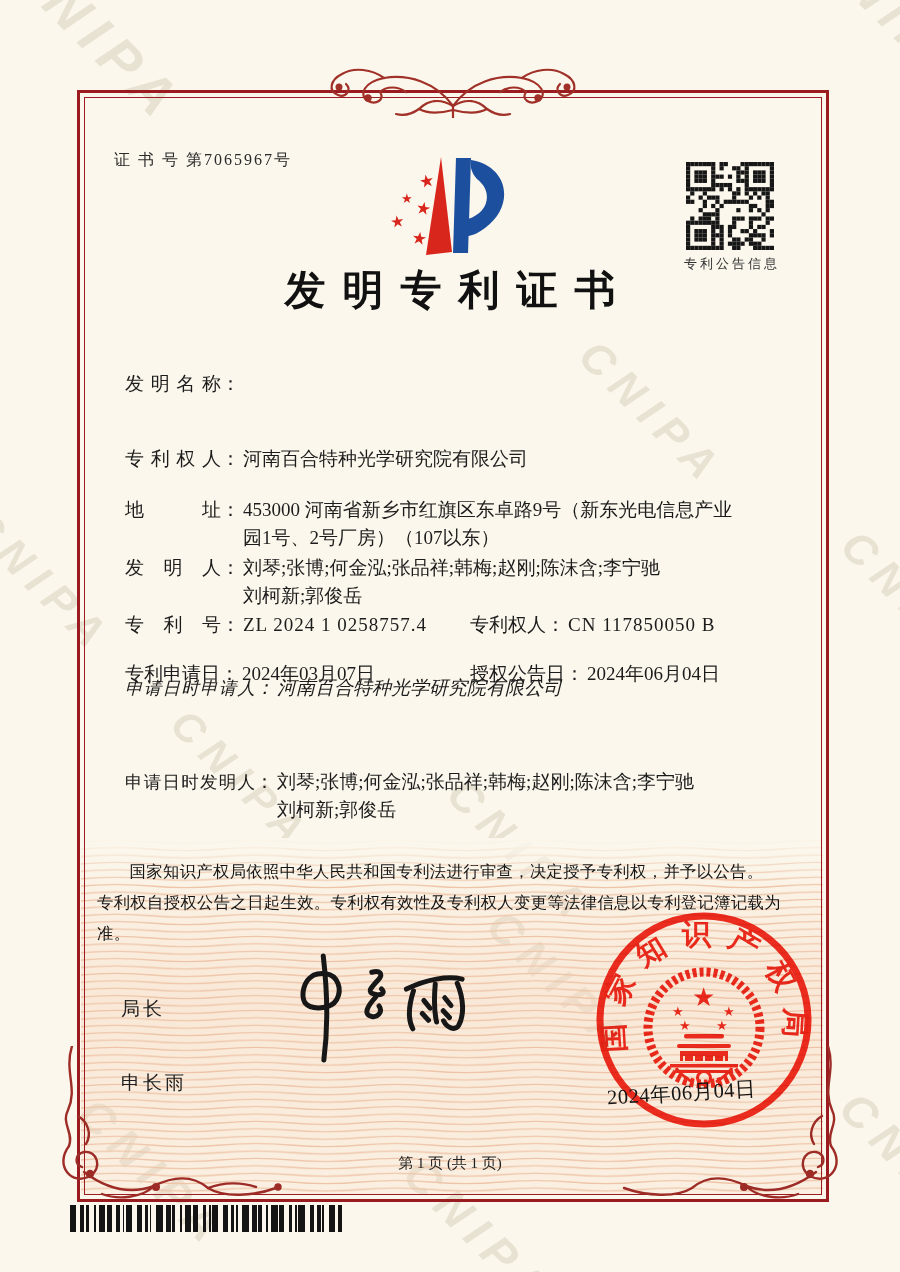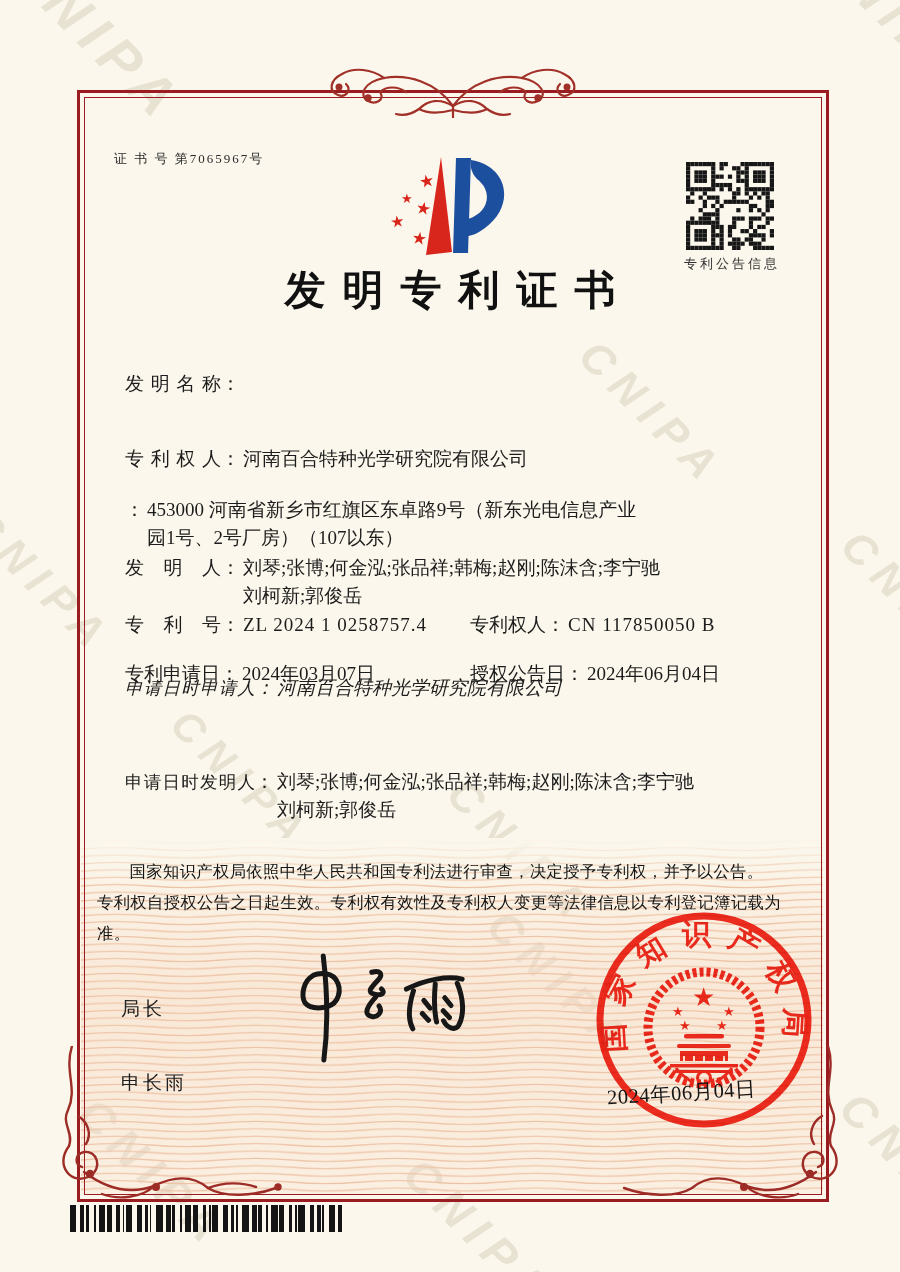--- a/index.html
+++ b/index.html
@@ -12,21 +12,21 @@
   
   .frame{position:absolute;z-index:3;left:77px;top:90px;width:746px;height:1106px;
          border:3.5px solid #9a1b20;}
   .frame-inner{position:absolute;left:4px;top:4px;right:4px;bottom:4px;border:1.5px solid #9a1b20;}
   
   .waves{position:absolute;z-index:2;left:81px;top:838px;pointer-events:none;}
   
   .orn{position:absolute;z-index:4;pointer-events:none;}
   
   .txt{position:absolute;z-index:5;}
-  .certno{left:114px;top:150px;font-size:13px;letter-spacing:2px;color:#2a2a2a;}
+  .certno{left:114px;top:150px;font-size:16px;letter-spacing:2px;color:#2a2a2a;}
   .title{left:0;top:263px;width:900px;text-align:center;font-size:41px;font-weight:bold;
          letter-spacing:17px;text-indent:17px;color:#111;}
   .qrbox{left:686px;top:162px;z-index:5;}
   .qrcap{left:662px;top:255px;width:140px;text-align:center;font-size:13px;letter-spacing:3px;color:#333;}
   .row{position:absolute;z-index:5;left:125px;display:flex;font-size:19px;line-height:28px;}
   .lab{display:inline-block;width:96px;text-align:justify;text-align-last:justify;color:#1c1c1c;}
   .colon{display:inline-block;width:22px;}
   .val{display:inline-block;max-width:565px;white-space:pre-line;}
   .lab-long{display:inline-block;width:130px;font-size:17.5px;text-align:justify;text-align-last:justify;}
   .col2{position:absolute;z-index:5;left:470px;display:flex;font-size:19px;line-height:28px;}
@@ -377,20 +377,21 @@
   <div class="row" style="top:370px;">
     <span class="lab">发明名称</span>
       <span class="colon">：</span>
   </div>
   <div class="row" style="top:445px;justify-content:flex-end;">
     <span class="lab">专利权人</span>
       <span class="colon">：</span>
     <span class="val">河南百合特种光学研究院有限公司</span>
   </div>
   <div class="row" style="top:496px;">
+    <span class="lab">地址</span>
       <span class="colon">：</span>
     <span class="val">453000 河南省新乡市红旗区东卓路9号（新东光电信息产业
 园1号、2号厂房）（107以东）</span>
   </div>
   <div class="row" style="top:554px;">
     <span class="lab">发明人</span>
       <span class="colon">：</span>
     <span class="val">刘琴;张博;何金泓;张品祥;韩梅;赵刚;陈沫含;李宁驰
 刘柯新;郭俊岳</span>
   </div>
@@ -471,16 +472,17 @@
         <rect x="90" y="158" width="68" height="3.5" stroke="none"></rect>
         <rect x="95" y="164" width="58" height="3" stroke="none"></rect>
         <path d="M104 150 v5 M114 150 v5 M124 150 v5 M134 150 v5 M144 150 v5" stroke="#fbf2e6" stroke-width="2" fill="none"></path>
         <circle cx="124" cy="172" r="6.5" fill="none" stroke-width="3"></circle>
         <path d="M112 176 C106 172 100 168 96 162 M136 176 C142 172 148 168 152 162" fill="none" stroke-width="3"></path>
       </g>
     </g>
   </svg>
   <div class="txt sealdate">2024年06月04日</div>
 
+  <div class="txt footer">第 1 页 (共 1 页)</div>
 
   <div class="barcode" id="barcode"><span style="width:6.4px"></span><span class="g" style="width:3.2px"></span><span style="width:4.800000000000001px"></span><span class="g" style="width:1.6px"></span><span style="width:3.2px"></span><span class="g" style="width:4.800000000000001px"></span><span style="width:1.6px"></span><span class="g" style="width:3.2px"></span><span style="width:6.4px"></span><span class="g" style="width:1.6px"></span><span style="width:4.800000000000001px"></span><span class="g" style="width:4.800000000000001px"></span><span style="width:3.2px"></span><span class="g" style="width:3.2px"></span><span style="width:1.6px"></span><span class="g" style="width:1.6px"></span><span style="width:6.4px"></span><span class="g" style="width:4.800000000000001px"></span><span style="width:4.800000000000001px"></span><span class="g" style="width:3.2px"></span><span style="width:3.2px"></span><span class="g" style="width:1.6px"></span><span style="width:1.6px"></span><span class="g" style="width:4.800000000000001px"></span><span style="width:6.4px"></span><span class="g" style="width:3.2px"></span><span style="width:4.800000000000001px"></span><span class="g" style="width:1.6px"></span><span style="width:3.2px"></span><span class="g" style="width:4.800000000000001px"></span><span style="width:1.6px"></span><span class="g" style="width:3.2px"></span><span style="width:6.4px"></span><span class="g" style="width:1.6px"></span><span style="width:4.800000000000001px"></span><span class="g" style="width:4.800000000000001px"></span><span style="width:3.2px"></span><span class="g" style="width:3.2px"></span><span style="width:1.6px"></span><span class="g" style="width:1.6px"></span><span style="width:6.4px"></span><span class="g" style="width:4.800000000000001px"></span><span style="width:4.800000000000001px"></span><span class="g" style="width:3.2px"></span><span style="width:3.2px"></span><span class="g" style="width:1.6px"></span><span style="width:1.6px"></span><span class="g" style="width:4.800000000000001px"></span><span style="width:6.4px"></span><span class="g" style="width:3.2px"></span><span style="width:4.800000000000001px"></span><span class="g" style="width:1.6px"></span><span style="width:3.2px"></span><span class="g" style="width:4.800000000000001px"></span><span style="width:1.6px"></span><span class="g" style="width:3.2px"></span><span style="width:6.4px"></span><span class="g" style="width:1.6px"></span><span style="width:4.800000000000001px"></span><span class="g" style="width:4.800000000000001px"></span><span style="width:3.2px"></span><span class="g" style="width:3.2px"></span><span style="width:1.6px"></span><span class="g" style="width:1.6px"></span><span style="width:6.4px"></span><span class="g" style="width:4.800000000000001px"></span><span style="width:4.800000000000001px"></span><span class="g" style="width:3.2px"></span><span style="width:3.2px"></span><span class="g" style="width:1.6px"></span><span style="width:1.6px"></span><span class="g" style="width:4.800000000000001px"></span><span style="width:6.4px"></span><span class="g" style="width:3.2px"></span><span style="width:4.800000000000001px"></span></div>
 
 </div>
 
 </body></html>

